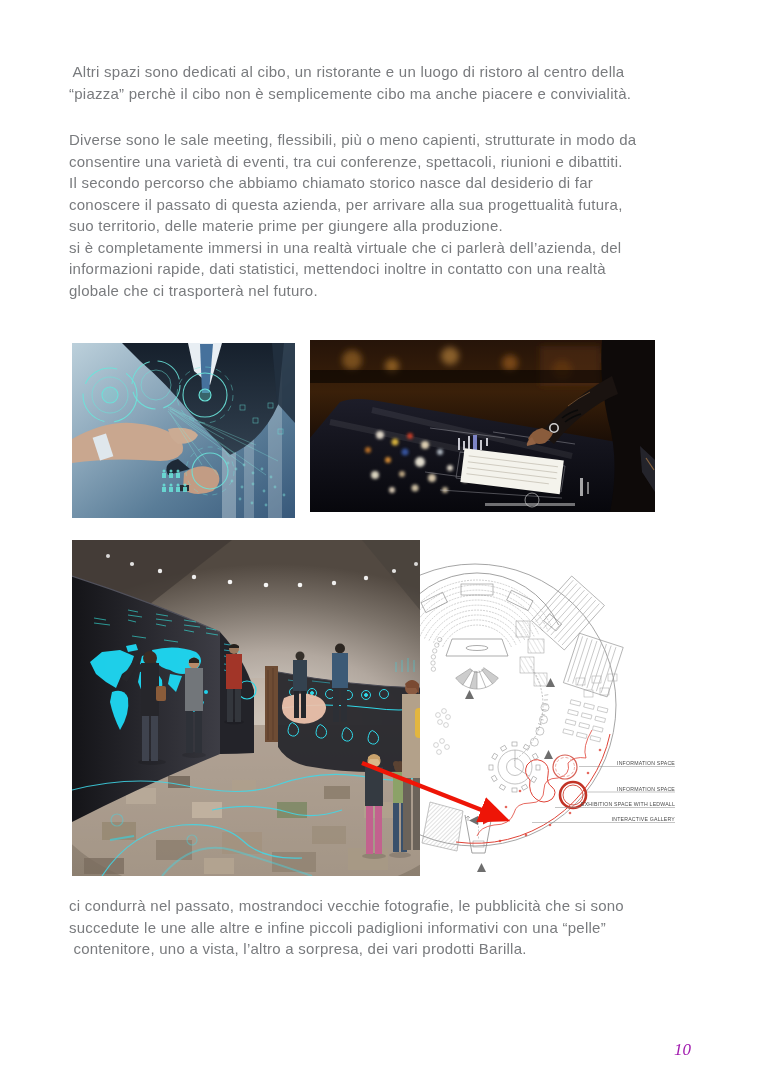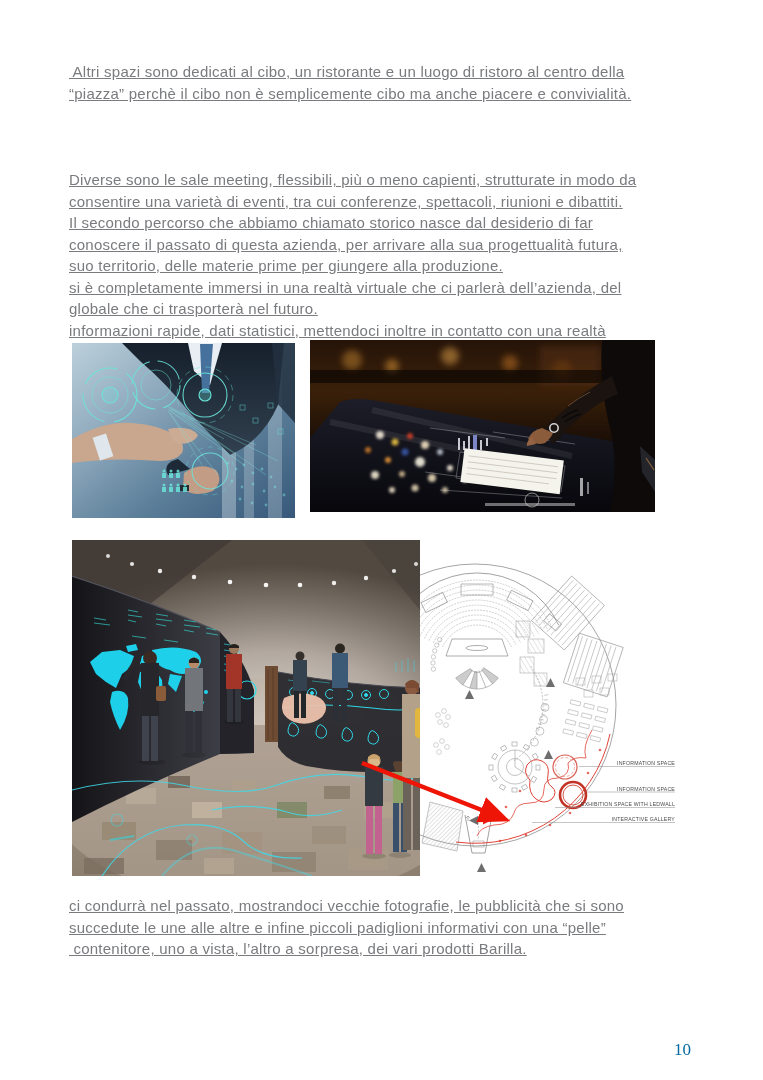--- a/index.html
+++ b/index.html
@@ -1,42 +1,42 @@
 <!DOCTYPE html>
 <html><head>
 <meta charset="utf-8">
 <style>
   html,body{margin:0;padding:0;background:#ffffff;}
   .page{position:relative;width:763px;height:1080px;background:#fff;overflow:hidden;
         font-family:"Liberation Sans", sans-serif;}
   .tblock{position:absolute;color:#797b7e;font-size:15px;letter-spacing:.25px;}
-  .ln{white-space:pre;line-height:21.5px;height:21.5px;text-decoration:underline;}
+  .ln{white-space:pre;line-height:21.5px;height:21.5px;}
   .fig{position:absolute;overflow:hidden;}
-  .pagenum{position:absolute;font-family:"Liberation Serif", serif;color:#0369a1;font-size:17px;}
+  .pagenum{position:absolute;font-family:"Liberation Serif", serif;color:#a21caf;font-size:17px;font-style:italic;}
   svg{display:block}
 </style>
 </head>
 <body>
 
 <div class="page">
 
   <div class="tblock" style="left:69px;top:61px;">
     <div class="ln"> Altri spazi sono dedicati al cibo, un ristorante e un luogo di ristoro al centro della</div>
     <div class="ln">“piazza” perchè il cibo non è semplicemente cibo ma anche piacere e convivialità.</div>
   </div>
 
-  <div class="tblock" style="left:69px;top:129px;margin-top:40px;">
+  <div class="tblock" style="left:69px;top:129px;">
     <div class="ln">Diverse sono le sale meeting, flessibili, più o meno capienti, strutturate in modo da</div>
     <div class="ln">consentire una varietà di eventi, tra cui conferenze, spettacoli, riunioni e dibattiti.</div>
     <div class="ln">Il secondo percorso che abbiamo chiamato storico nasce dal desiderio di far</div>
     <div class="ln">conoscere il passato di questa azienda, per arrivare alla sua progettualità futura,</div>
     <div class="ln">suo territorio, delle materie prime per giungere alla produzione.</div>
     <div class="ln">si è completamente immersi in una realtà virtuale che ci parlerà dell’azienda, del</div>
+    <div class="ln">informazioni rapide, dati statistici, mettendoci inoltre in contatto con una realtà</div>
     <div class="ln">globale che ci trasporterà nel futuro.</div>
-    <div class="ln">informazioni rapide, dati statistici, mettendoci inoltre in contatto con una realtà</div>
   </div>
 
   <div class="fig" style="left:72px;top:343px;width:223px;height:175px;">
     <svg width="223" height="175" viewBox="0 0 223 175">
       <defs>
         <linearGradient id="p1bg" x1="0" y1="0" x2="1" y2="1">
           <stop offset="0" stop-color="#bcd0db"></stop>
             <stop offset=".35" stop-color="#8aa6ba"></stop>
           <stop offset=".65" stop-color="#5a7d98"></stop>
             <stop offset="1" stop-color="#37587a"></stop>

